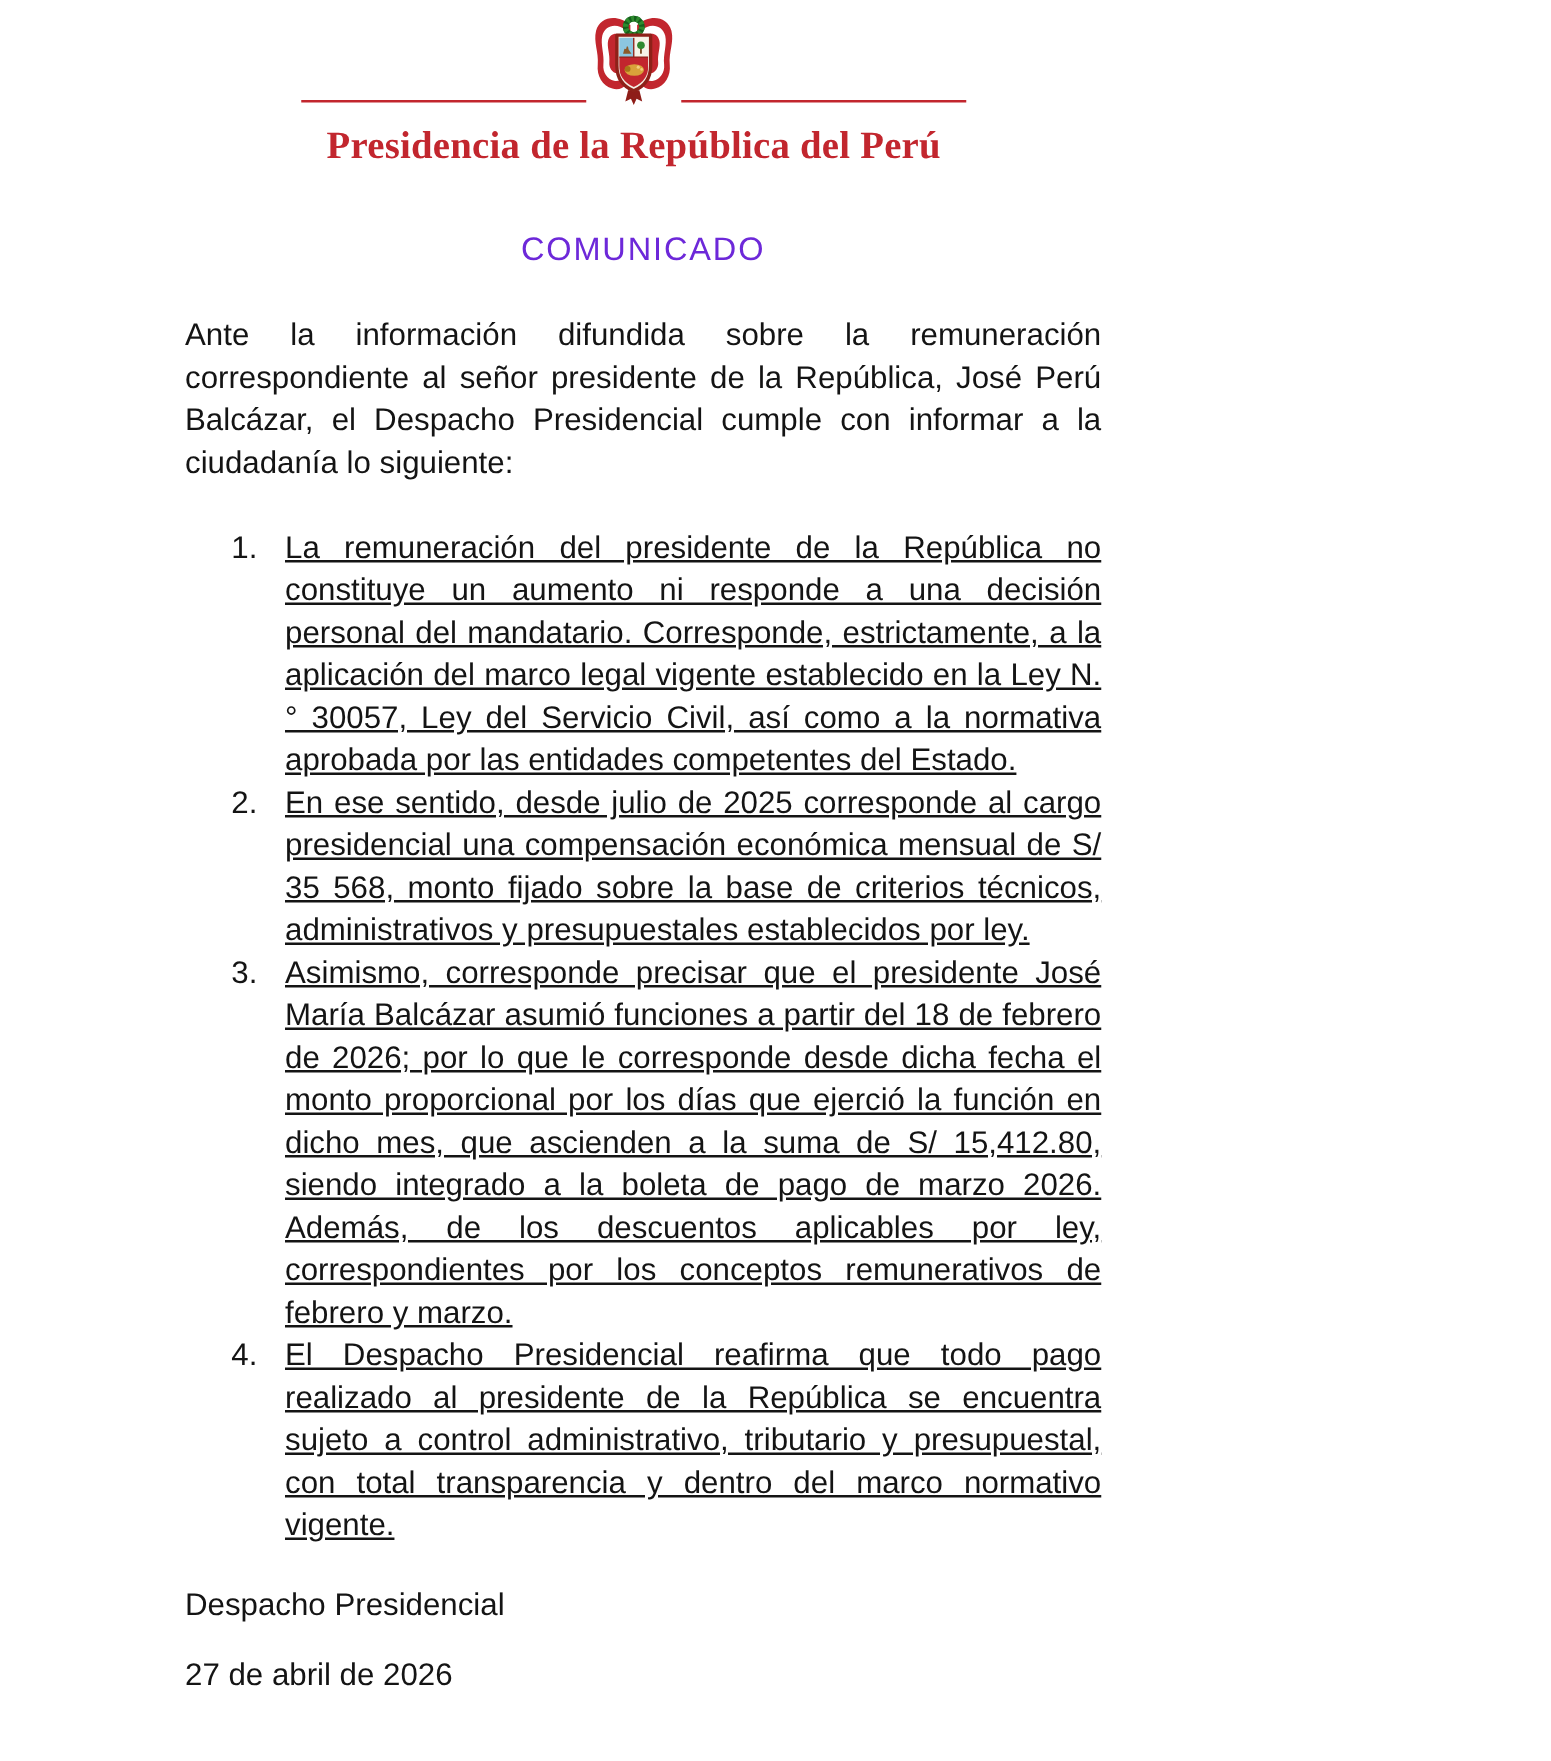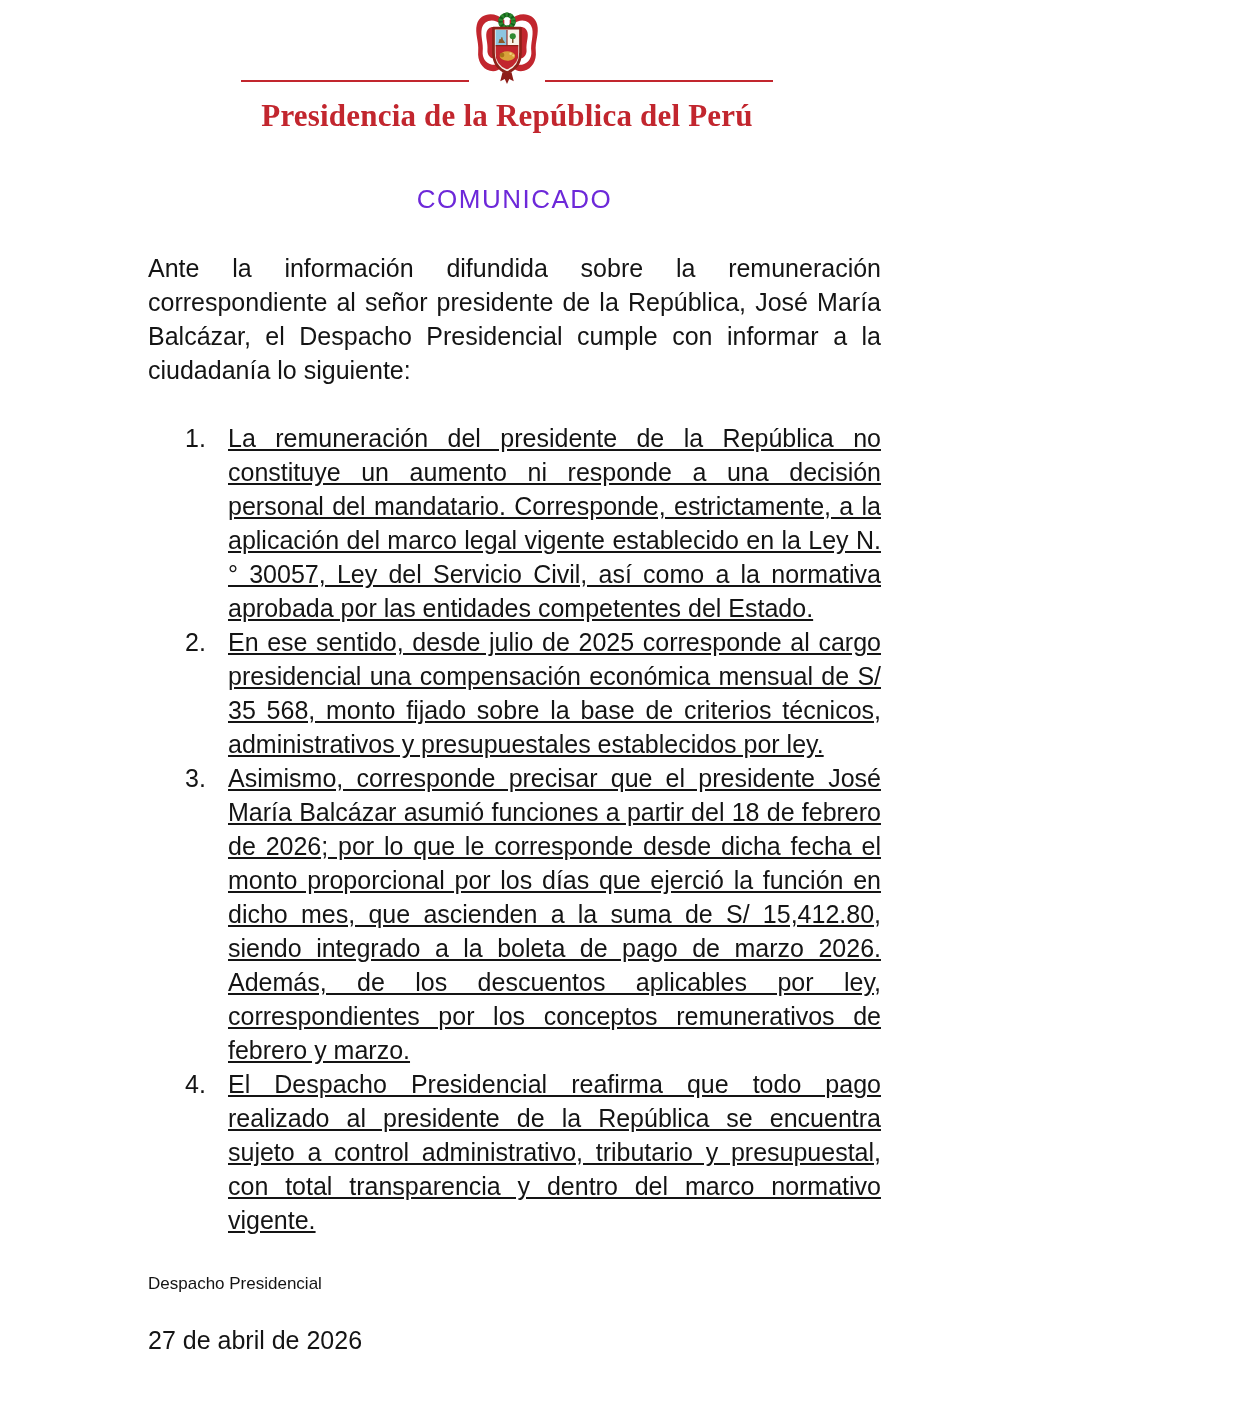--- a/index.html
+++ b/index.html
@@ -42,21 +42,21 @@
     margin:36px 0 0;
   }
   .items { list-style:none; margin:34px 0 0; padding:0 0 0 37px; }
   .item { display:flex; font-size:25px; line-height:34px; }
   .item .num { flex:0 0 43px; }
   .item .item-text { flex:1; text-align:justify;text-decoration:underline; }
   .closing {
     font-size:25px; line-height:34px; text-align:justify;
     margin:38px 0 0;
   }
-  .signature { font-size:17px; line-height:34px; margin:30px 0 0; }
+  .signature { font-size:25px; line-height:34px; margin:30px 0 0; }
   .date { font-size:25px; line-height:34px; margin:22px 0 0; }
 </style>
 </head>
 <body>
 
 <div class="page">
 
   <header class="letterhead">
     <div class="crest-row">
       <span class="rule"></span>
@@ -92,21 +92,21 @@
         </g>
       </svg>
       <span class="rule"></span>
     </div>
     <div class="org-name">Presidencia de la República del Perú</div>
   </header>
 
   <main class="bodytext">
     <h1 class="doc-title">COMUNICADO</h1>
 
-    <p class="intro">Ante la información difundida sobre la remuneración correspondiente al señor presidente de la República, José María Balcázar, el Despacho Presidencial cumple con informar a la ciudadanía lo siguiente:</p>
+    <p class="intro">Ante la información difundida sobre la remuneración correspondiente al señor presidente de la República, José Perú Balcázar, el Despacho Presidencial cumple con informar a la ciudadanía lo siguiente:</p>
 
     <ol class="items">
       <li class="item">
         <span class="num">1.</span>
         <span class="item-text">La remuneración del presidente de la República no constituye un aumento ni responde a una decisión personal del mandatario. Corresponde, estrictamente, a la aplicación del marco legal vigente establecido en la Ley N.° 30057, Ley del Servicio Civil, así como a la normativa aprobada por las entidades competentes del Estado.</span>
       </li>
       <li class="item">
         <span class="num">2.</span>
         <span class="item-text">En ese sentido, desde julio de 2025 corresponde al cargo presidencial una compensación económica mensual de S/ 35 568, monto fijado sobre la base de criterios técnicos, administrativos y presupuestales establecidos por ley.</span>
       </li>

